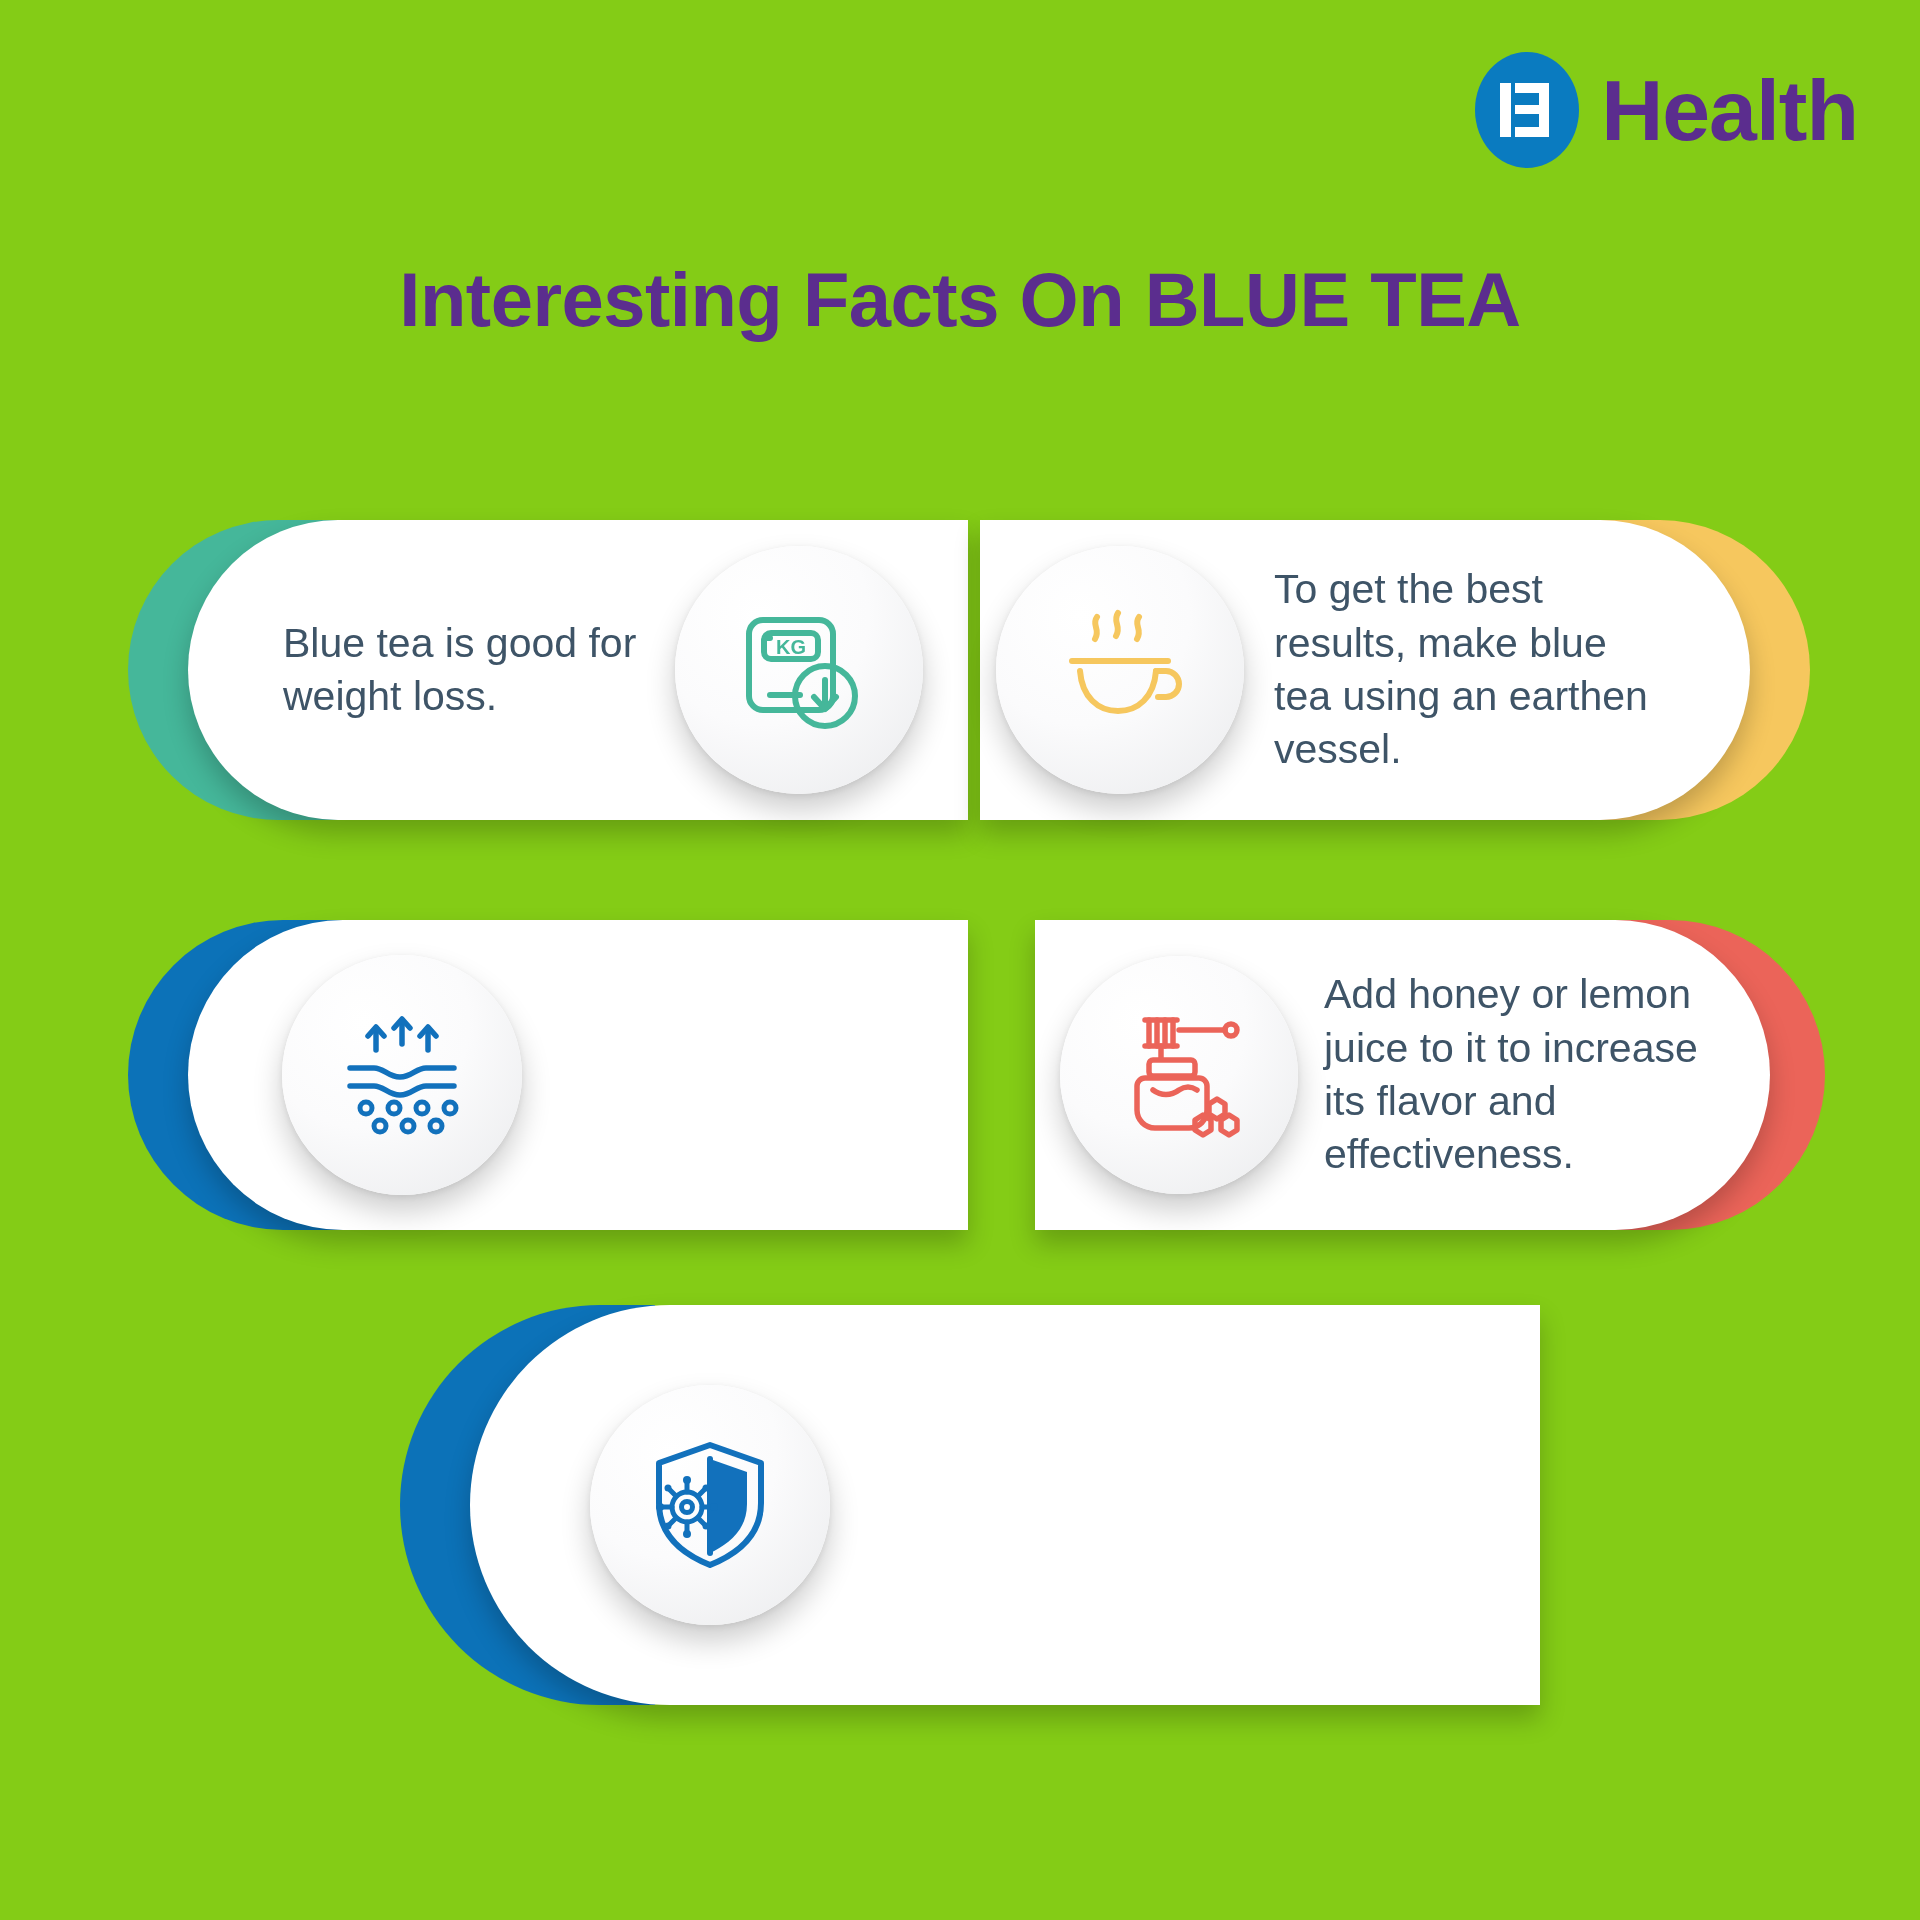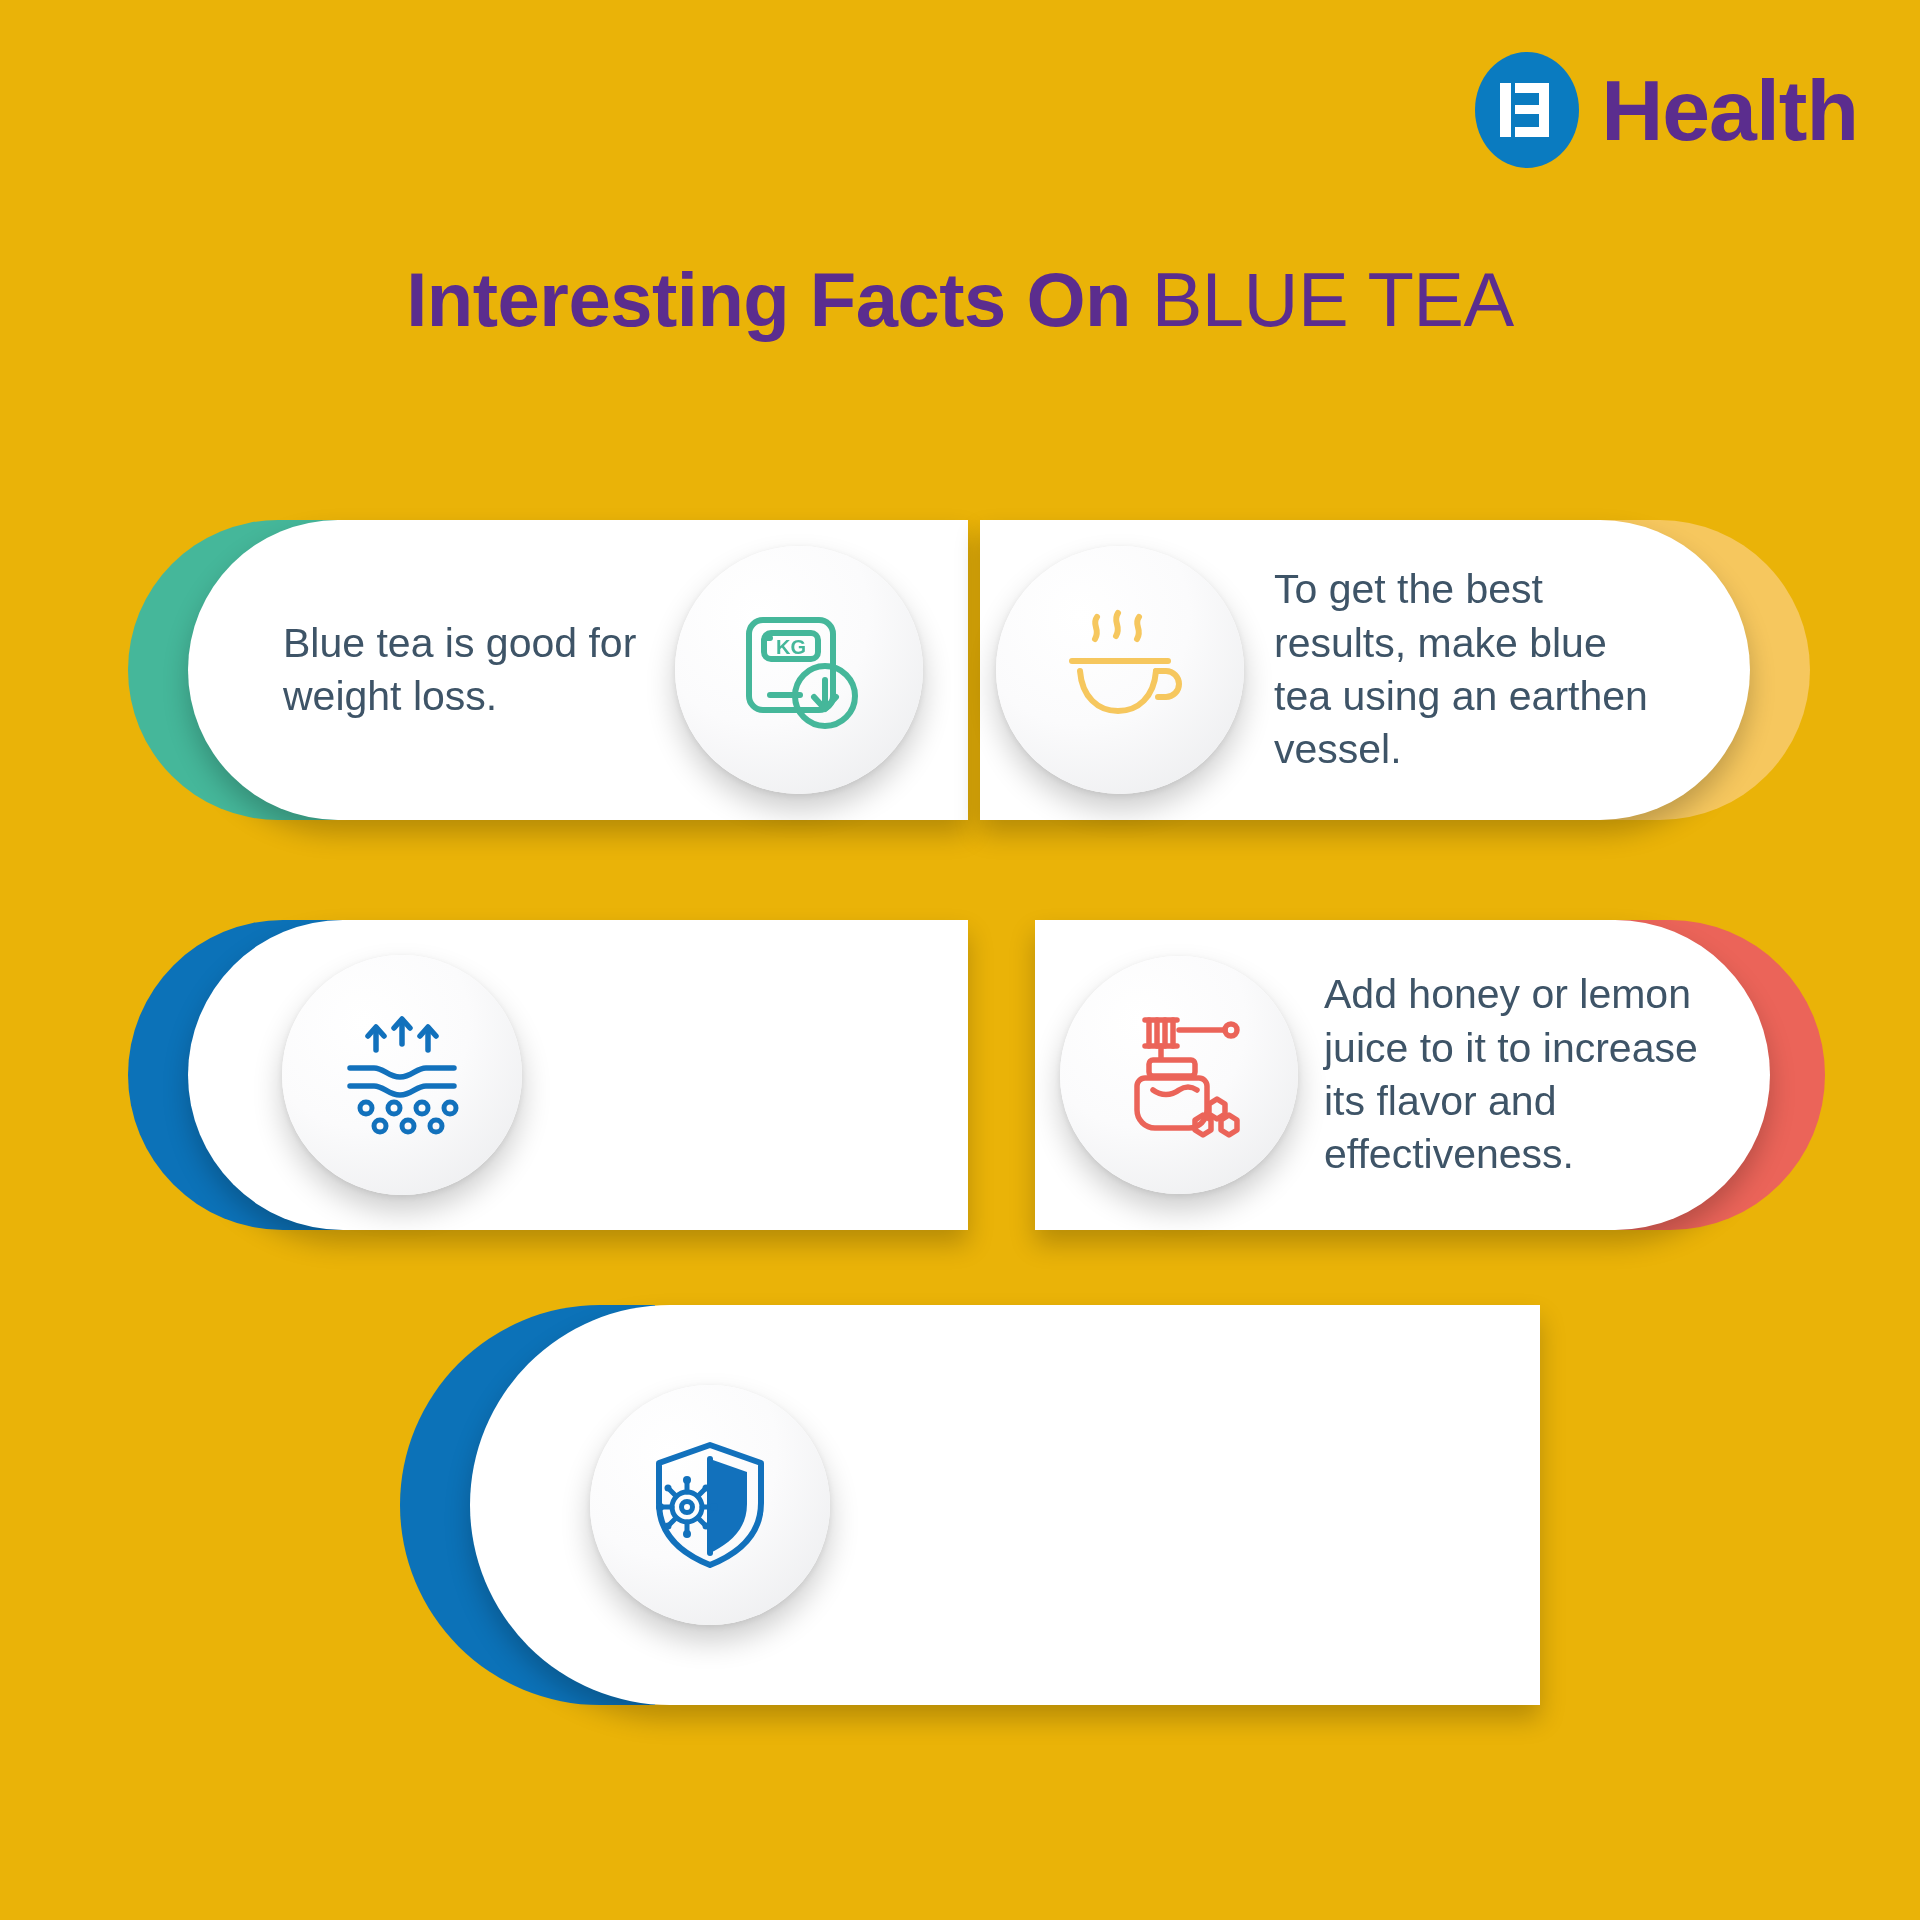--- a/index.html
+++ b/index.html
@@ -2,21 +2,21 @@
 <html><head>
 <meta charset="utf-8">
 <style>
   * { box-sizing: border-box; margin: 0; padding: 0; }
   html, body {
     width: 1920px; height: 1920px;
     background: #ffffff;
     font-family: "Liberation Sans", sans-serif;
     overflow: hidden;
   }
-  .page { position: relative; width: 1920px; height: 1920px; background: #eab308; }
+  .page { position: relative; width: 1920px; height: 1920px; background: #84cc16; }
 
   
   .logo {
     position: absolute; top: 52px; right: 62px;
     display: flex; align-items: center; gap: 22px;
   }
   .logo-mark {
     width: 104px; height: 116px; border-radius: 50%;
     background: #0A7BC0;
     display: flex; align-items: center; justify-content: center;
@@ -30,21 +30,21 @@
 
   
   .title {
     position: absolute; top: 258px; left: 0; width: 1920px;
     text-align: center;
     font-size: 76px; color: #5B2D8E; line-height: 1.1;
     letter-spacing: -0.5px;
     white-space: nowrap;
   }
   .title .t-light { font-weight: 600; }
-  .title .t-bold { font-weight: 400; }
+  .title .t-bold { font-weight: 700; }
 
   
   .card {
     position: absolute;
     display: flex; align-items: center;
   }
   
   .arc {
     position: absolute; top: 0; height: 100%;
     z-index: 1;

